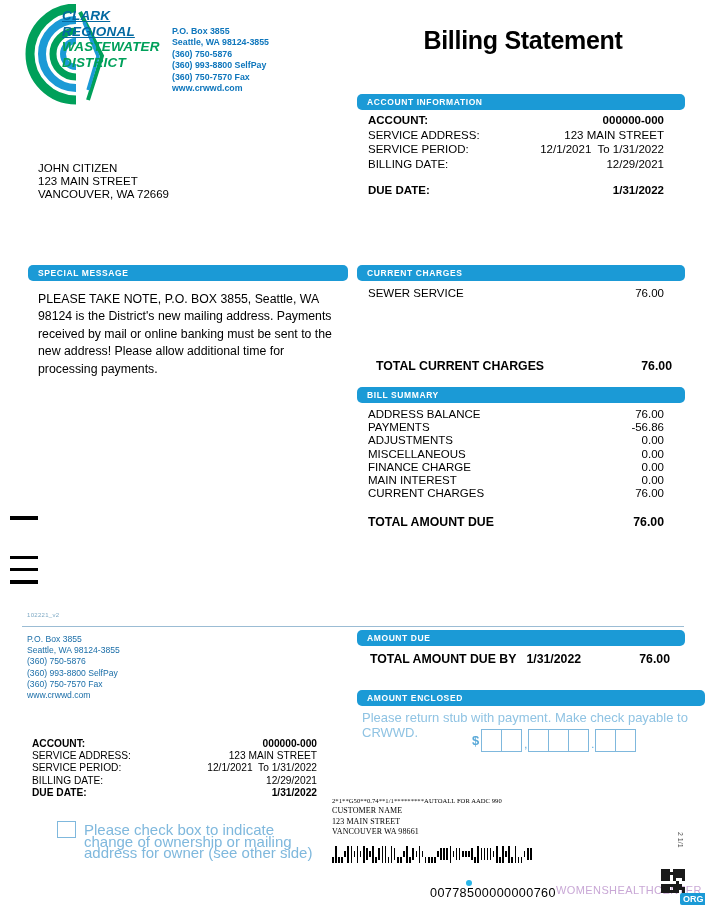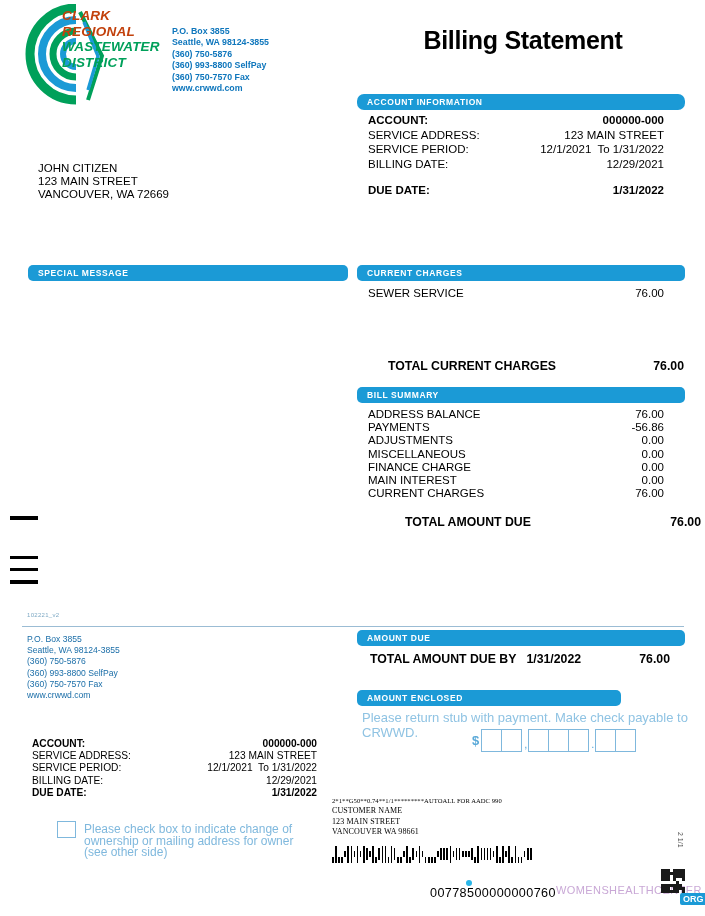--- a/index.html
+++ b/index.html
@@ -43,21 +43,21 @@
   .logo-wrap { left: 18px; top: 4px; width: 118px; height: 105px; }
   .logo-wrap svg { display: block; }
 
   .logo-text { left: 62px; top: 8px; line-height: 15.5px; }
   .logo-text div {
     font-size: 13.5px;
     font-weight: bold;
     font-style: italic;
     letter-spacing: 0.2px;
   }
-  .lt-blue { color: #c2410c; }
+  .lt-blue { color: #0369a1; text-decoration: underline; }
   .lt-green { color: #00a05a; }
 
   .hdr-contact {
     left: 172px; top: 26px;
     font-size: 8.8px;
     line-height: 11.4px;
     font-weight: bold;
     color: #0e76bc;
   }
 
@@ -71,44 +71,44 @@
   }
 
   
   .cust-addr {
     left: 38px; top: 162px;
     font-size: 11.5px;
     line-height: 13.2px;
   }
 
   
-  .acct-bar { left: 357px; top: 94px; width: 328px; border-radius: 7px; }
+  .acct-bar { left: 357px; top: 94px; width: 328px; }
   .acct-body { left: 368px; top: 114px; width: 296px; }
   .acct-body .row { margin-bottom: 1px; }
   .acct-due { margin-top: 13px; }
 
   
   .sm-bar { left: 28px; top: 265px; width: 320px; }
   .sm-body {
     left: 38px; top: 291px; width: 300px;
     font-size: 12.3px;
     line-height: 17.4px;
   }
 
   
   .cc-bar { left: 357px; top: 265px; width: 328px; }
   .cc-body { left: 368px; top: 287px; width: 296px; }
-  .cc-total { position: absolute; left: 388px; top: 360px; width: 296px; }
+  .cc-total { position: absolute; left: 376px; top: 360px; width: 296px; }
   .cc-total .row { font-size: 12.3px; font-weight: bold; }
 
   
   .bs-bar { left: 357px; top: 387px; width: 328px; }
   .bs-body { left: 368px; top: 408px; width: 296px; }
   .bs-body .row { line-height: 13.2px; }
-  .bs-total { position: absolute; left: 368px; top: 516px; width: 296px; margin-left: 37px; }
+  .bs-total { position: absolute; left: 368px; top: 516px; width: 296px; }
   .bs-total .row { font-size: 12.3px; font-weight: bold; }
 
   
   .omr { background: #000000; left: 10px; }
 
   
   .divider {
     left: 22px; top: 626px; width: 662px; height: 1px;
     background: #9bbcd4;
   }
@@ -138,39 +138,39 @@
 
   .chk-box {
     left: 57px; top: 821px;
     width: 19px; height: 17px;
     border: 1.5px solid #7fb8dd;
     background: #ffffff;
     box-sizing: border-box;
   }
   .chk-text {
     left: 84px; top: 824px;
-    font-size: 12px;
+    font-size: 15px;
     line-height: 11.6px;
     color: #7fb8dd;
     width: 230px;
   }
 
   
   .ad-bar { left: 357px; top: 630px; width: 328px; }
   .ad-line {
     left: 370px; top: 652px; width: 300px;
     display: flex;
     font-size: 12.3px;
     font-weight: bold;
   }
   .ad-line .t1 { white-space: pre; }
   .ad-line .t2 { margin-left: 10px; white-space: pre; }
   .ad-line .t3 { margin-left: auto; white-space: pre; }
 
-  .ae-bar { left: 357px; top: 690px; width: 264px; }
+  .ae-bar { left: 357px; top: 690px; width: 348px; }
   .ae-note {
     left: 362px; top: 710px;
     font-size: 13px;
     color: #8fc3e3;
   }
 
   .money { left: 472px; top: 729px; display: flex; align-items: center; }
   .money .dollar {
     font-size: 13px;
     font-weight: bold;
@@ -312,20 +312,21 @@
     </div>
   </div>
 
   <div class="abs cust-addr">
     <div>JOHN CITIZEN</div>
     <div>123 MAIN STREET</div>
     <div>VANCOUVER, WA 72669</div>
   </div>
 
   <div class="abs bar sm-bar">SPECIAL   MESSAGE</div>
+  <div class="abs sm-body">PLEASE TAKE NOTE, P.O. BOX 3855, Seattle, WA 98124 is the District's new mailing address. Payments received by mail or online banking must be sent to the new address! Please allow additional time for processing payments.</div>
 
   <div class="abs bar cc-bar">CURRENT   CHARGES</div>
   <div class="abs cc-body">
     <div class="row">
       <span class="lbl">SEWER SERVICE</span>
       <span class="val">76.00</span>
     </div>
   </div>
   <div class="cc-total">
     <div class="row">

